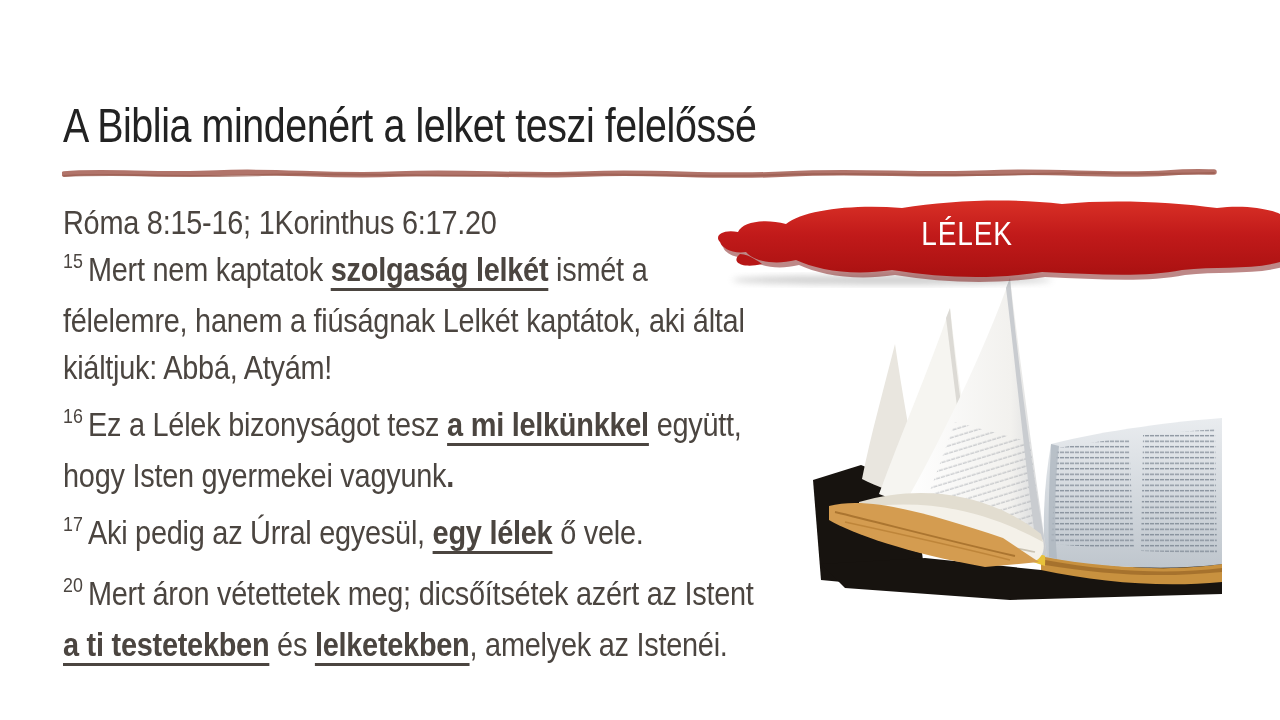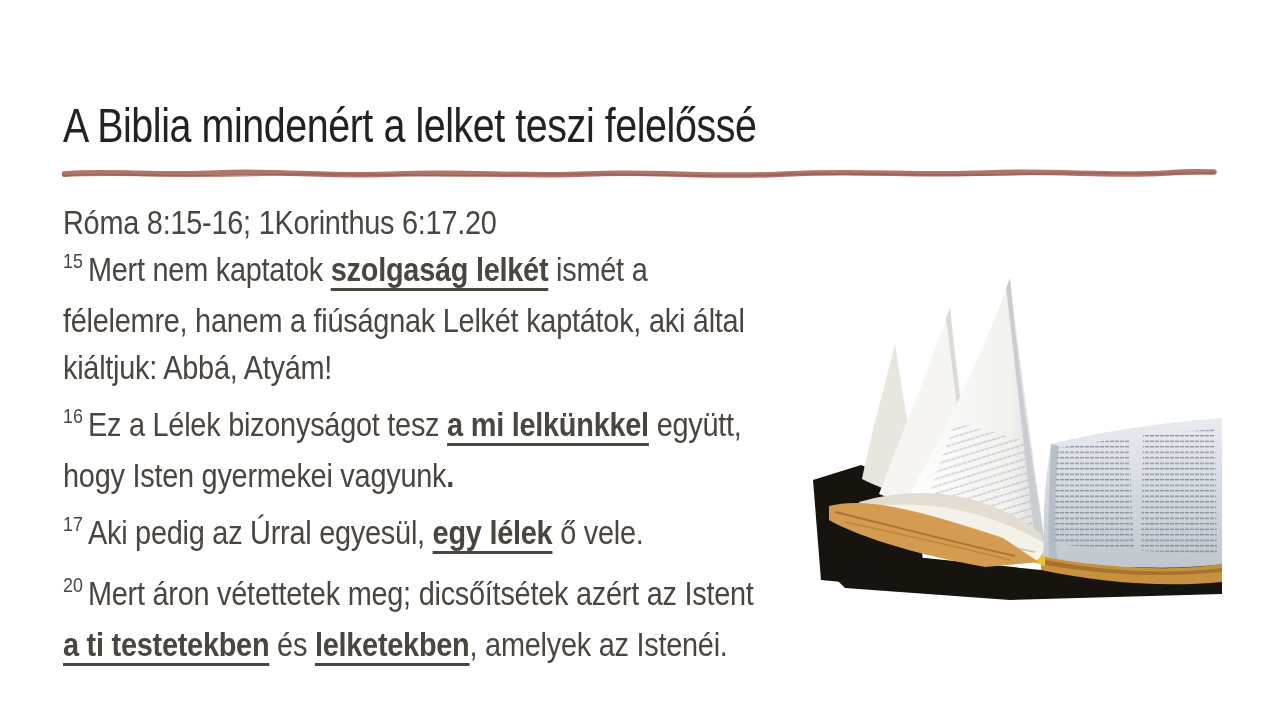--- a/index.html
+++ b/index.html
@@ -95,20 +95,39 @@
 
     <path d="M44,238 C112,214 182,228 238,268 C240,277 238,284 232,288 C158,297 88,278 44,252 Z" fill="#f4f1e9"></path>
     <path d="M54,230 C122,210 188,224 236,262 L238,270 C180,238 120,226 54,236 Z" fill="#e2ddd0"></path>
     <path d="M60,246 C130,262 190,272 230,280" stroke="#c9c2b2" stroke-width="1.6" fill="none"></path>
 
     <path d="M24,234 C62,224 120,240 198,266 L234,290 L180,295 C102,281 48,262 24,248 Z" fill="#d49c50"></path>
     <path d="M30,240 C80,252 140,268 210,284" stroke="#a06c28" stroke-width="1.8" fill="none" opacity="0.8"></path>
     <path d="M40,250 C95,262 150,274 205,288" stroke="#b57c31" stroke-width="1.4" fill="none" opacity="0.7"></path>
   </svg>
 
+  <div class="badge">
+    <svg viewBox="0 0 568 92" aria-hidden="true">
+      <defs>
+        <linearGradient id="redg" x1="0" y1="0" x2="0" y2="1">
+          <stop offset="0" stop-color="#d93026"></stop>
+          <stop offset="0.45" stop-color="#c11a1a"></stop>
+          <stop offset="1" stop-color="#a91111"></stop>
+        </linearGradient>
+        <filter id="soft" x="-30%" y="-30%" width="160%" height="160%">
+          <feGaussianBlur stdDeviation="3"></feGaussianBlur>
+        </filter>
+      </defs>
+      <ellipse cx="180" cy="84" rx="160" ry="5" fill="#9a9a9a" opacity="0.45" filter="url(#soft)"></ellipse>
+      <path d="M8,46 C2,40 10,33 26,36 C30,26 52,22 74,28 C92,14 140,8 190,12 C240,4 300,2 350,8 C400,3 460,6 505,12 C535,8 560,14 568,18 L568,66 C540,74 505,70 470,74 C430,82 380,78 330,76 C280,84 230,82 180,74 C140,80 105,74 84,64 C60,70 40,64 34,56 C20,58 10,52 8,46 Z" transform="translate(3,5)" fill="#7c1210" opacity="0.5"></path>
+      <path d="M8,46 C2,40 10,33 26,36 C30,26 52,22 74,28 C92,14 140,8 190,12 C240,4 300,2 350,8 C400,3 460,6 505,12 C535,8 560,14 568,18 L568,66 C540,74 505,70 470,74 C430,82 380,78 330,76 C280,84 230,82 180,74 C140,80 105,74 84,64 C60,70 40,64 34,56 C20,58 10,52 8,46 Z" fill="url(#redg)"></path>
+      <path d="M28,58 C18,66 30,73 50,68 C42,62 34,58 28,58 Z" fill="#b61616"></path>
+    </svg>
+    <div class="badge-label">LÉLEK</div>
+  </div>
 
   <h1 class="title">A Biblia mindenért a lelket teszi felelőssé</h1>
 
   <svg class="divider" viewBox="0 0 1155 18" preserveAspectRatio="none" aria-hidden="true">
     <path d="M2,9 C40,5 95,11 155,8 C215,5 265,12 335,9 C405,6 455,12 525,9 C595,6 655,13 725,9 C795,5 855,11 925,8 C995,5 1045,12 1105,8 C1130,6 1145,7 1152,7" stroke="#b1746a" stroke-width="5.5" fill="none" stroke-linecap="round"></path>
     <path d="M2,11 C60,8 120,13 200,10 C290,7 360,13 450,10 C540,7 620,13 710,10 C800,7 880,12 970,9 C1040,7 1100,10 1152,8" stroke="#9a5c50" stroke-width="2" fill="none" opacity="0.7" stroke-linecap="round"></path>
   </svg>
 
   <div class="content">
     <div class="reference">Róma 8:15-16; 1Korinthus 6:17.20</div>

